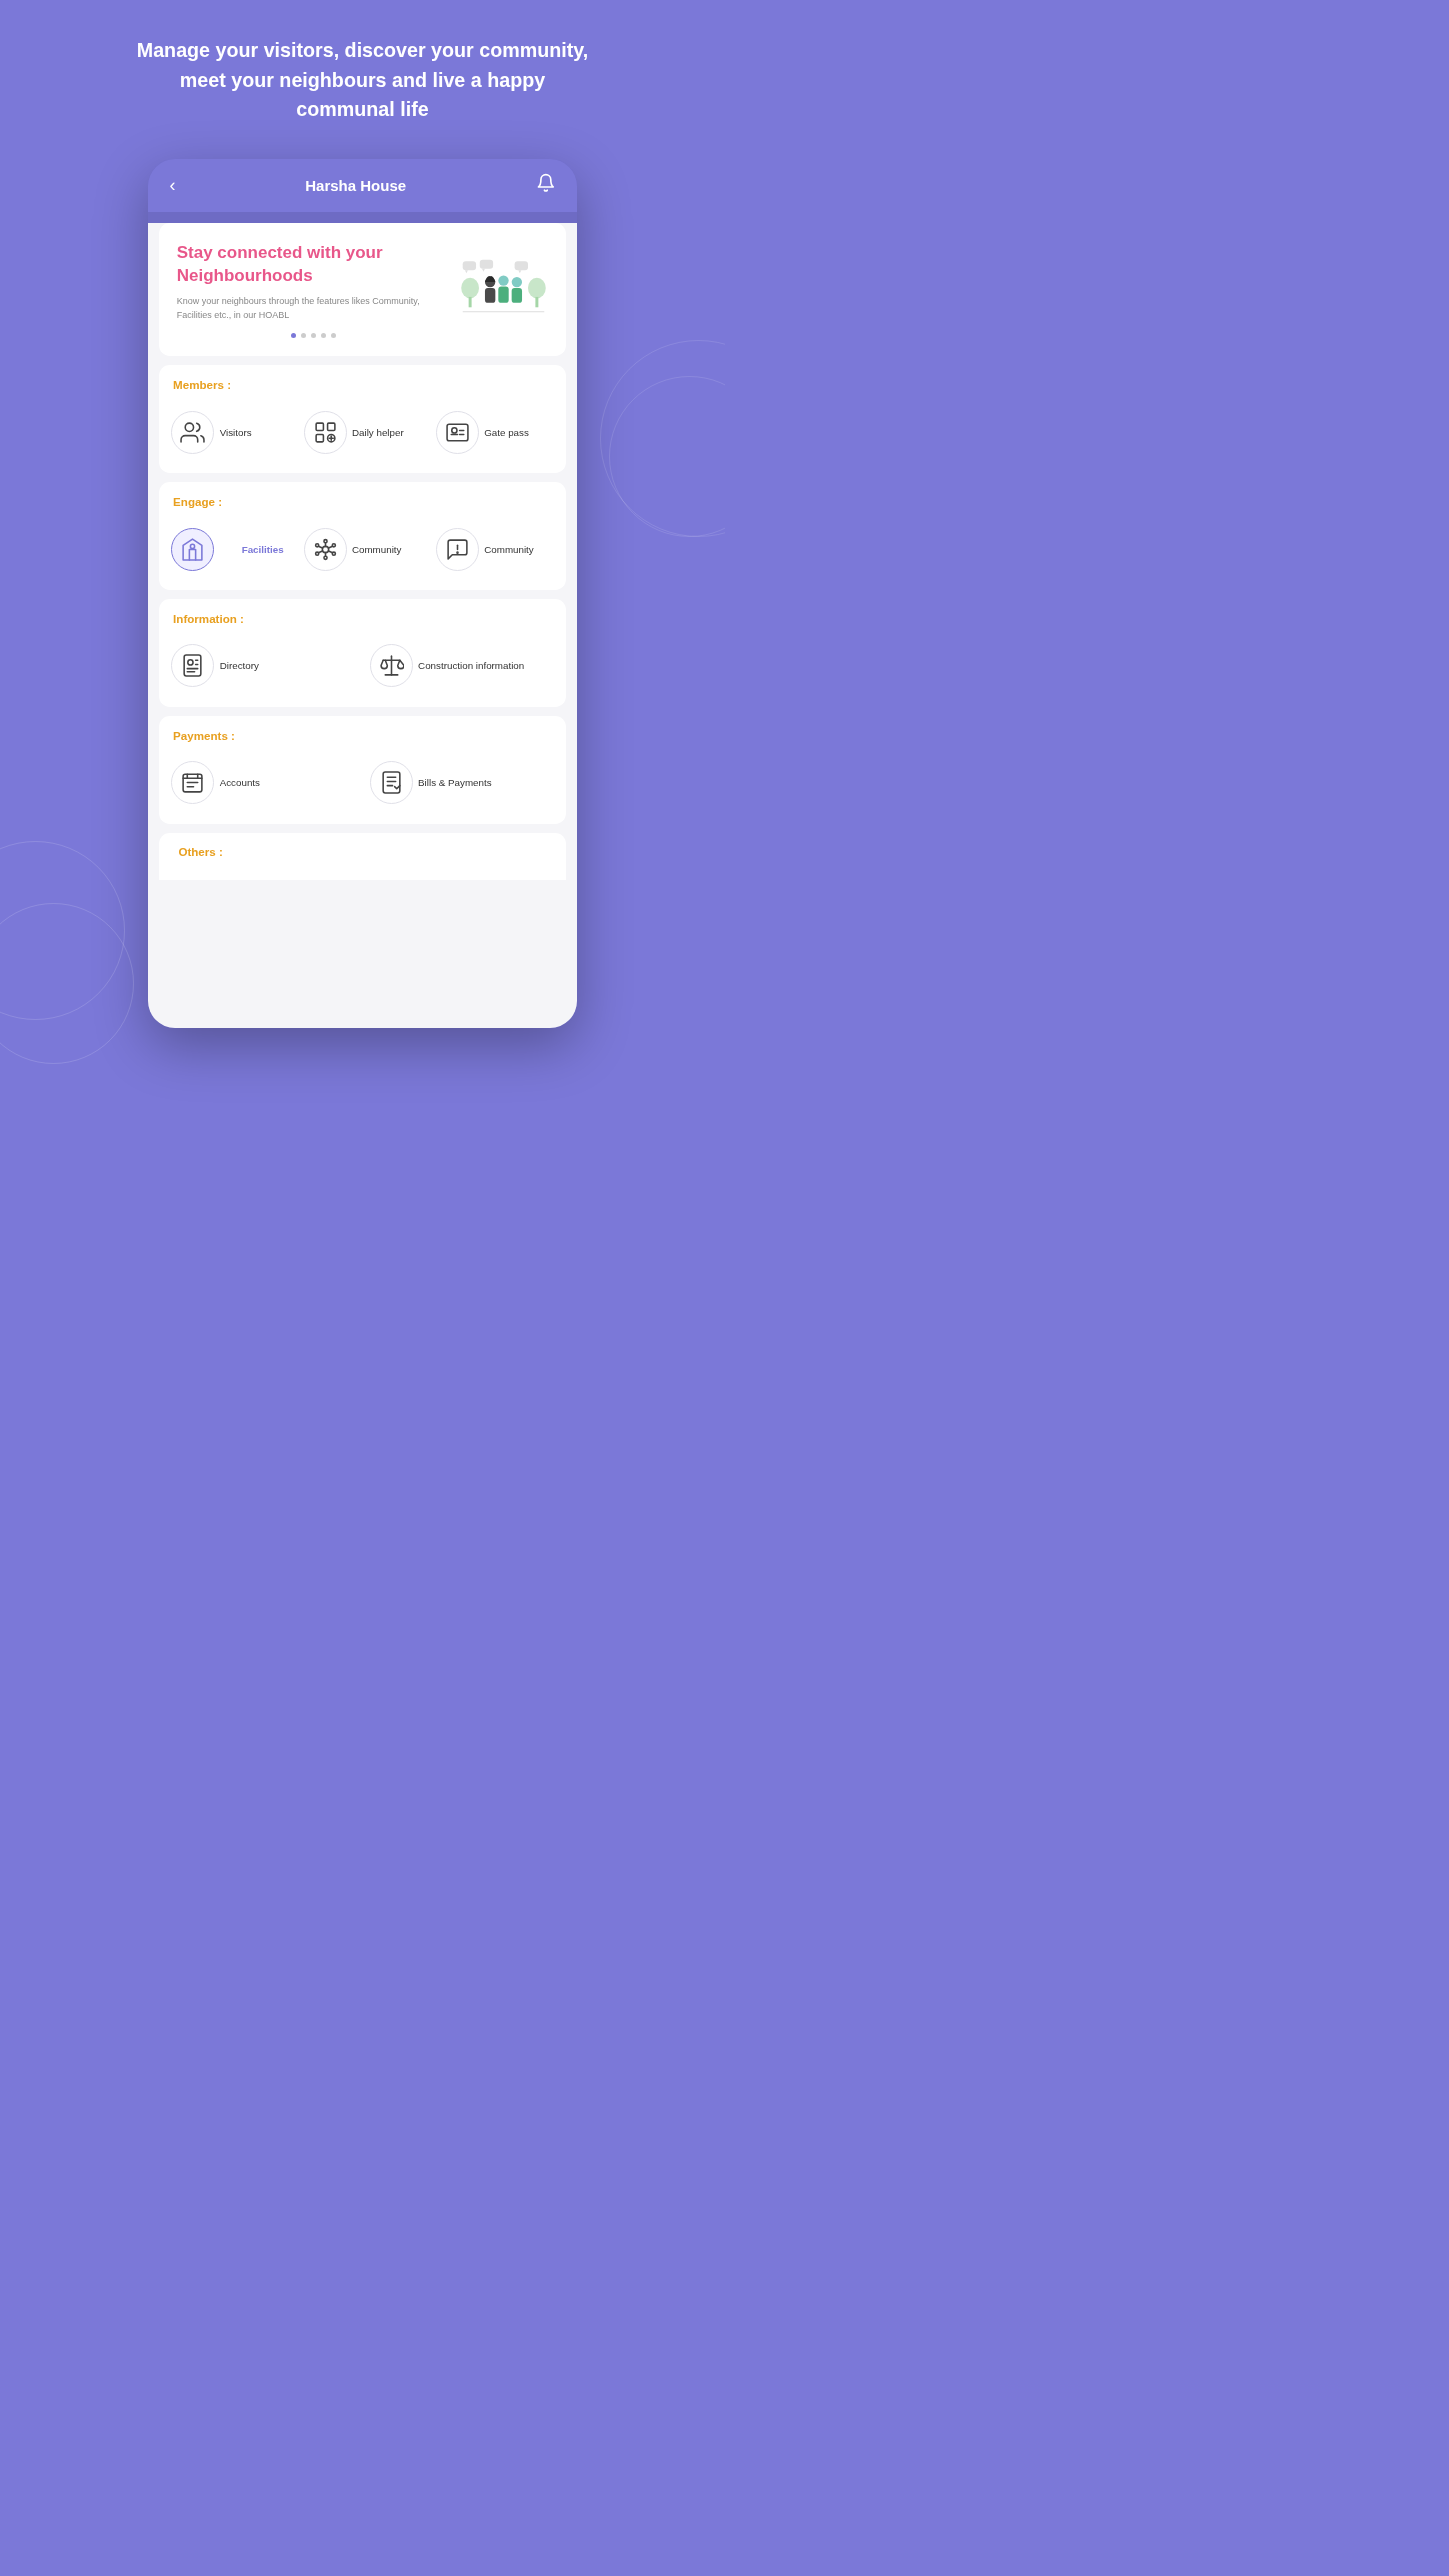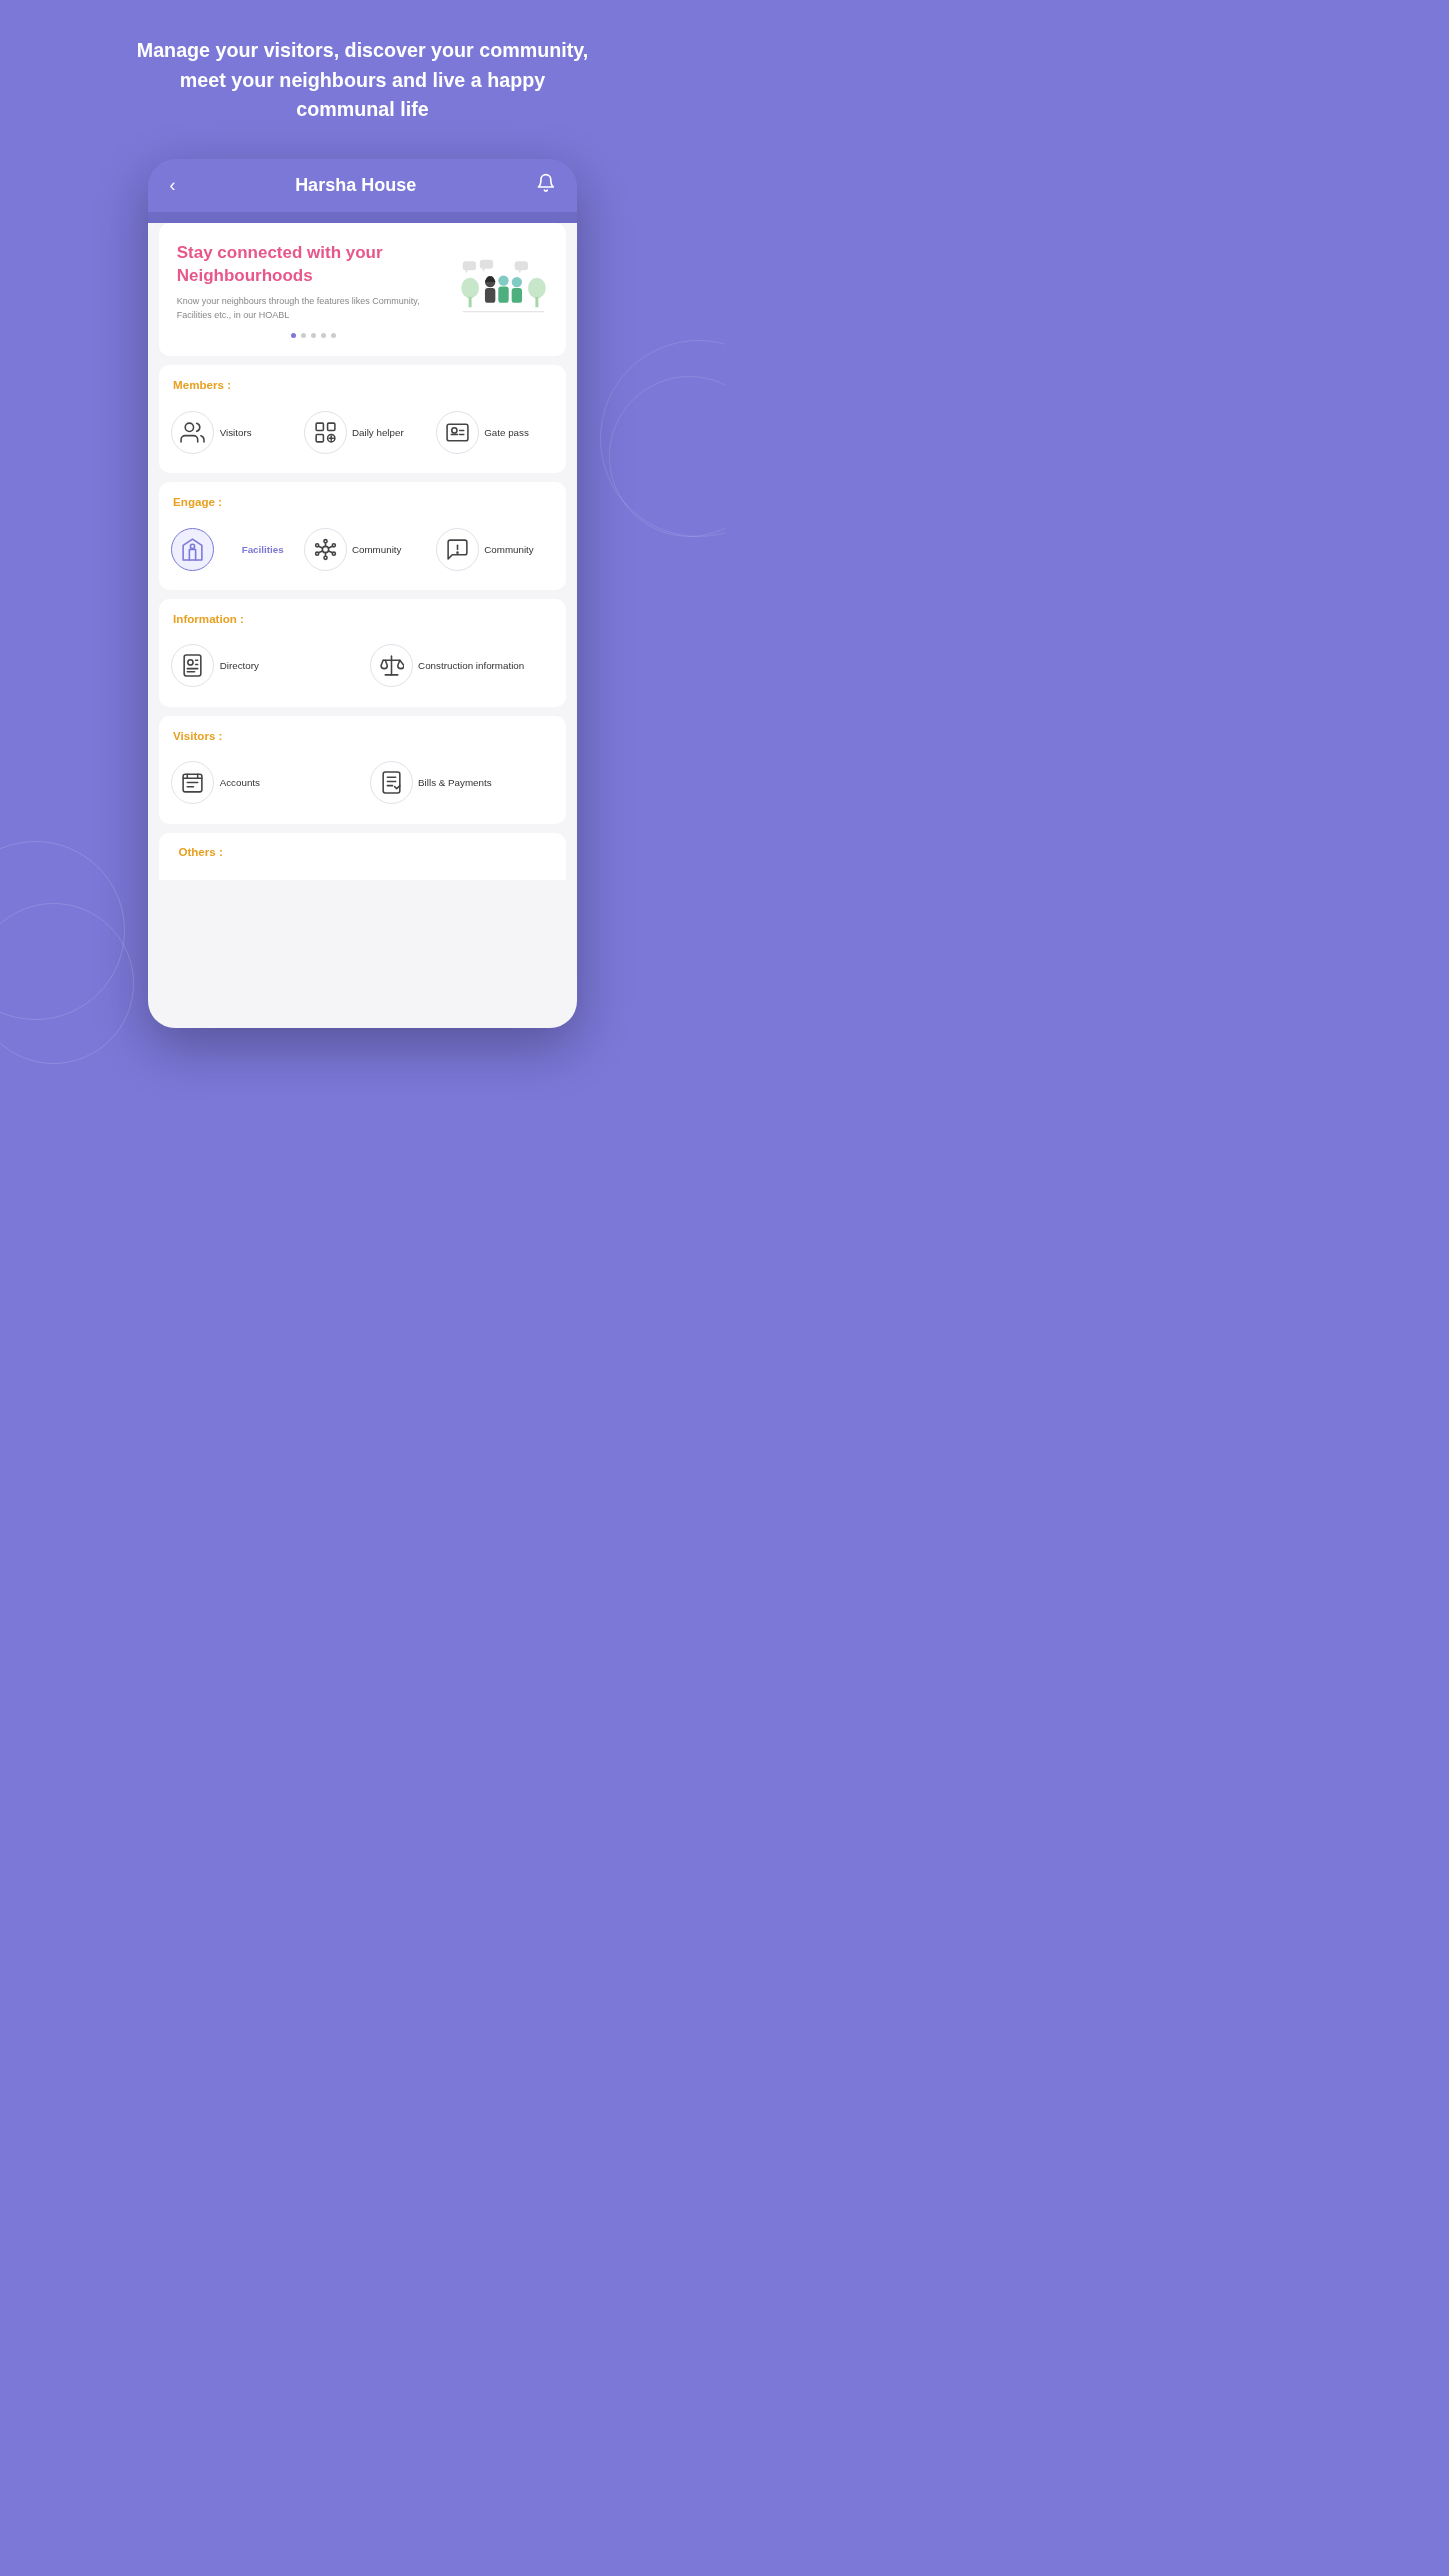--- a/index.html
+++ b/index.html
@@ -84,21 +84,21 @@
     }
 
     .phone-header .back-btn {
       color: white;
       font-size: 18px;
       cursor: pointer;
     }
 
     .phone-header .title {
       color: white;
-      font-size: 18px;
+      font-size: 15px;
       font-weight: 600;
     }
 
     .phone-header .bell-icon {
       color: white;
       font-size: 18px;
     }
 
     
     .phone-content {
@@ -436,21 +436,21 @@
               <path d="M20 7l-2 5a3 3 0 0 0 6 0L20 7"></path>
             </svg>
           </div>
           <span class="menu-item-label">Construction information</span>
         </div>
 
       </div>
     </div>
 
     <div class="section">
-      <div class="section-title">Visitors :</div>
+      <div class="section-title">Payments :</div>
       <div class="items-grid-2col">
 
         <div class="menu-item">
           <div class="icon-circle">
             <svg viewBox="0 0 24 24" fill="none" stroke="#444" stroke-width="1.5" stroke-linecap="round" stroke-linejoin="round">
               <rect x="3" y="4" width="18" height="17" rx="2"></rect>
               <line x1="3" y1="8" x2="21" y2="8"></line>
               <line x1="7" y1="4" x2="7" y2="8"></line>
               <line x1="17" y1="4" x2="17" y2="8"></line>
               <line x1="7" y1="12" x2="17" y2="12"></line>

